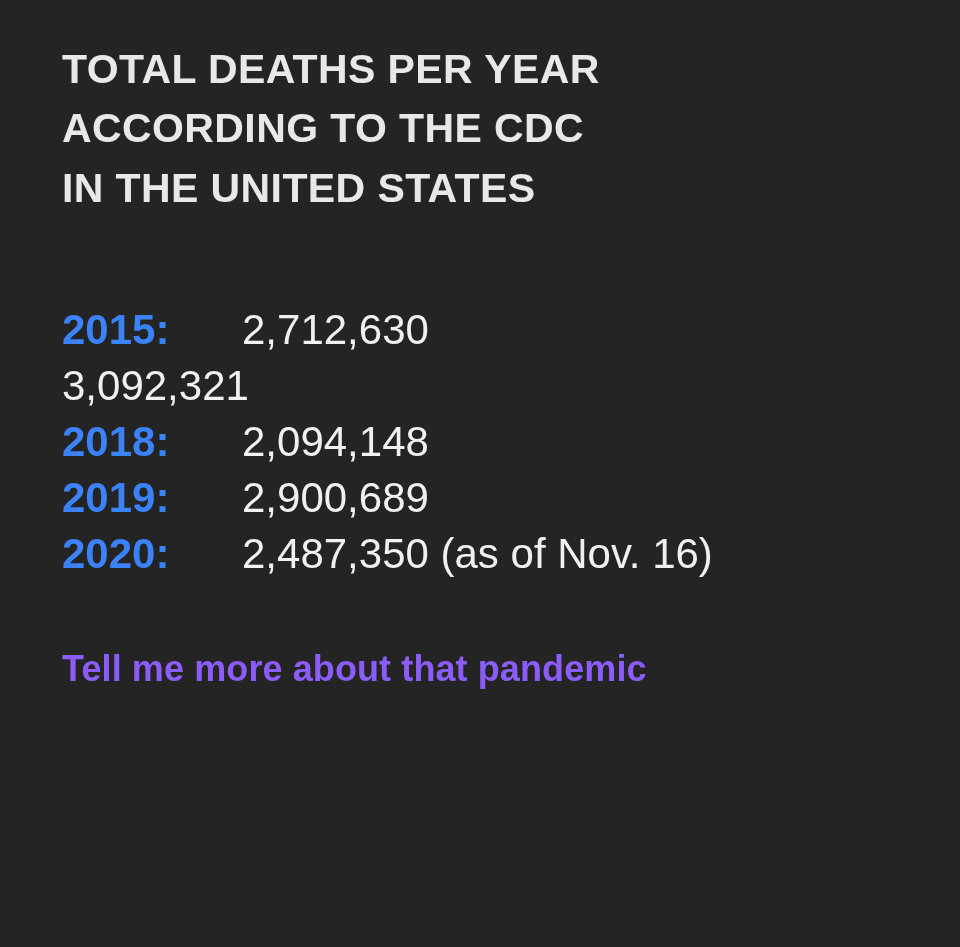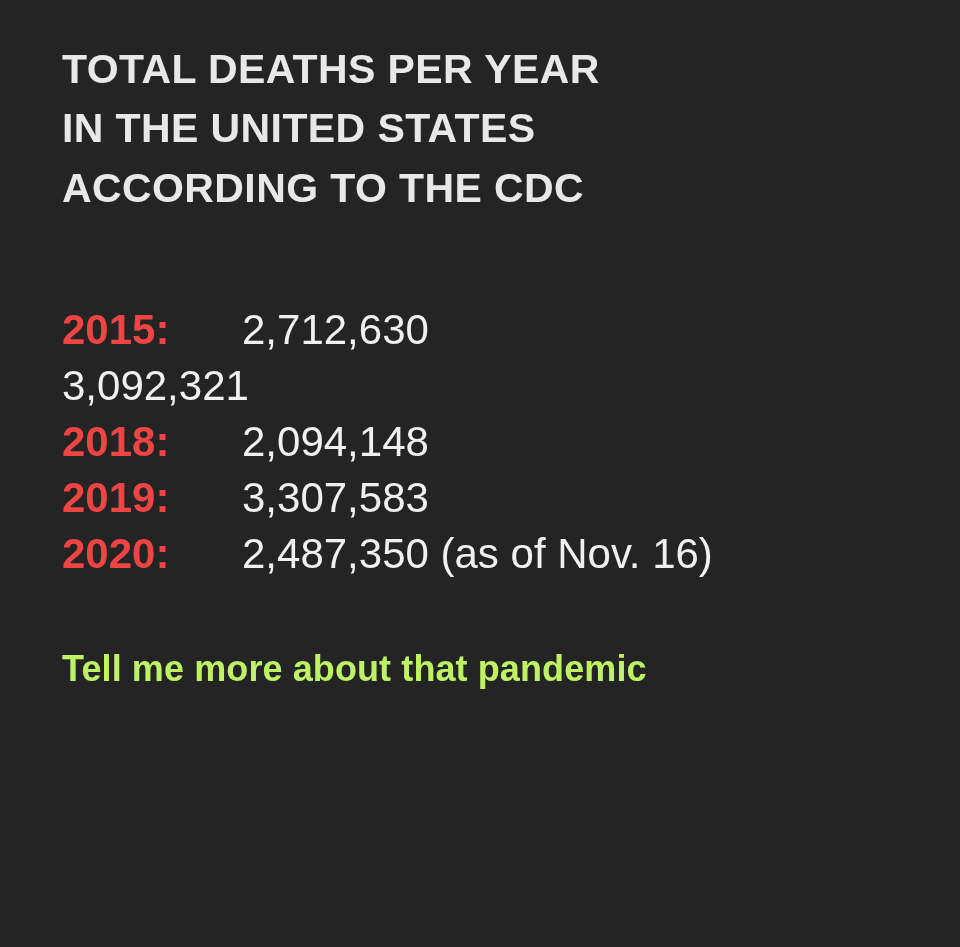--- a/index.html
+++ b/index.html
@@ -36,54 +36,54 @@
   }
   .table {
     margin-top: 88px;
   }
   .row {
     display: flex;
     align-items: baseline;
     margin-bottom: 8px;
   }
   .year {
-    color: #ef4444;
+    color: #3b82f6;
     font-size: 42px;
     font-weight: bold;
     width: 180px;
     flex: 0 0 180px;
     letter-spacing: 0px;
   }
   .value {
     color: #f0f0f0;
     font-size: 42px;
     font-weight: normal;
     white-space: nowrap;
     letter-spacing: 0px;
   }
   .note {
     font-weight: normal;
   }
   .footer {
     margin-top: 70px;
-    color: #bef264;
+    color: #8b5cf6;
     font-size: 36px;
     font-weight: bold;
     letter-spacing: 0.1px;
   }
 </style>
 </head>
 <body>
 
 <div class="card">
 
   <div class="headline">
     <span class="hl-line">TOTAL DEATHS PER YEAR</span>
+    <span class="hl-line">ACCORDING TO THE CDC</span>
     <span class="hl-line">IN THE UNITED STATES</span>
-    <span class="hl-line">ACCORDING TO THE CDC</span>
   </div>
 
   <div class="table">
 
     <div class="row">
       <span class="year">2015:</span>
       <span class="value">2,712,630</span>
     </div>
 
     <div class="row">
@@ -91,21 +91,21 @@
     </div>
 
 
     <div class="row">
       <span class="year">2018:</span>
       <span class="value">2,094,148</span>
     </div>
 
     <div class="row">
       <span class="year">2019:</span>
-      <span class="value">3,307,583</span>
+      <span class="value">2,900,689</span>
     </div>
 
     <div class="row">
       <span class="year">2020:</span>
       <span class="value note">2,487,350 (as of Nov. 16)</span>
     </div>
 
   </div>
 
   <div class="footer">Tell me more about that pandemic</div>

